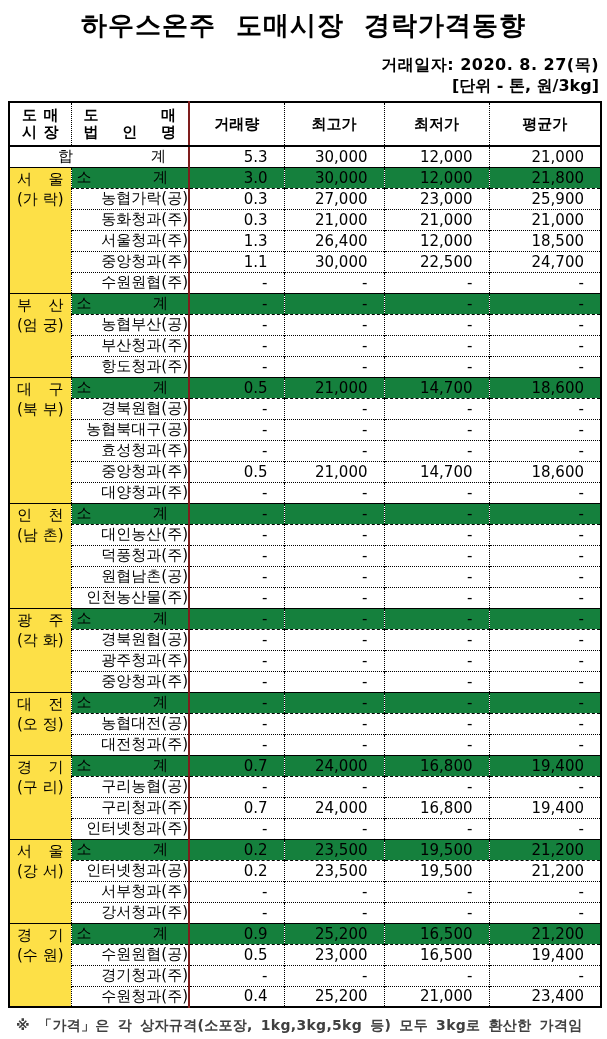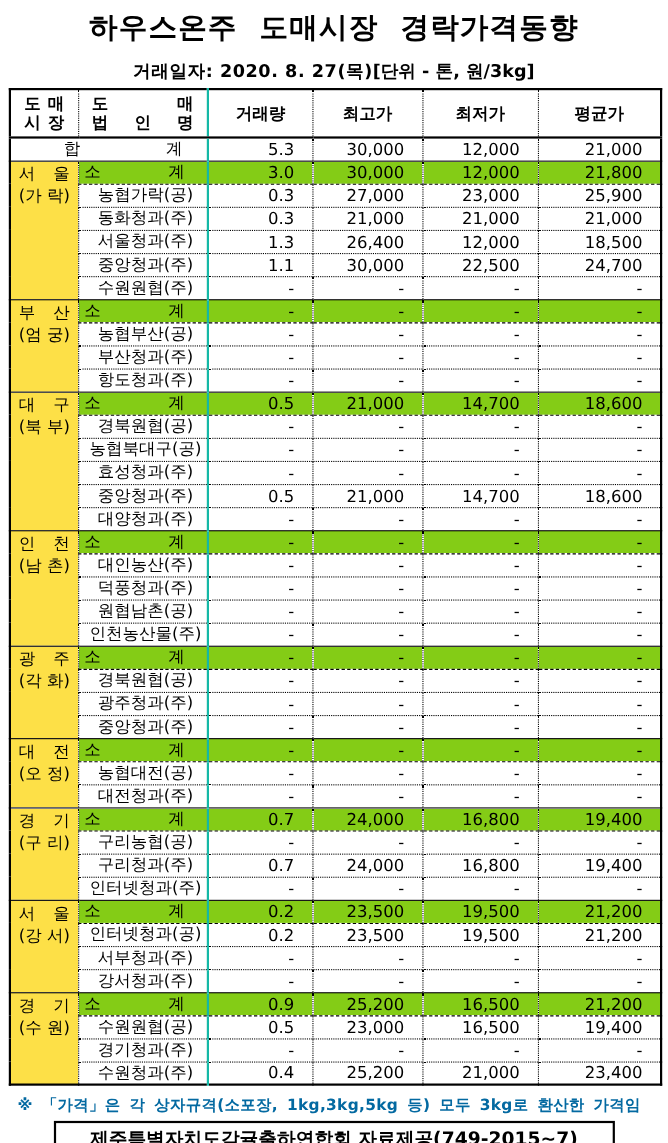--- a/index.html
+++ b/index.html
@@ -12,22 +12,23 @@
   .page { width: 607px; height: 1039px; position: relative; padding-top: 8px; }
 
   .title {
     text-align: center;
     font-size: 26px; font-weight: bold;
     letter-spacing: 1px; word-spacing: 10px;
     margin-bottom: 12px;
   }
 
   .meta-row {
-    display: flex; justify-content: center; align-items: flex-end;
+    display: flex; justify-content: flex-end; align-items: flex-end;
     padding: 0 8px 4px 8px;
+    flex-direction: column;
   }
   .meta-date { font-size: 16px; font-weight: bold; letter-spacing: 0.5px; }
   .meta-unit { font-size: 16px; font-weight: bold; }
 
   table.price-table {
     width: 592px; margin: 0 auto 0 8px;
     border-collapse: collapse;
     border: 2px solid #000;
     table-layout: fixed;
     font-size: 14px;
@@ -39,43 +40,43 @@
     border-bottom: 2px solid #000;
     padding: 4px;
   }
   .hdr-2line { line-height: 17px; padding: 0 8px; }
   .jst { text-align: justify; text-align-last: justify; }
 
   td { height: 21px; padding: 0; vertical-align: middle; overflow: hidden; white-space: nowrap; }
 
   
   .c-corp  { border-left: 1px dotted #000; }
-  .c-vol   { border-left: 2px solid #14b8a6; }
+  .c-vol   { border-left: 2px solid #7f1d1d; }
   .c-high, .c-low, .c-avg { border-left: 1px dotted #000; }
 
   
   tr.inner td       { border-top: 1px dotted #000; }
   tr.subtotal td    { border-bottom: 1px dashed #000; }
   tr.group-start td { border-top: 1.5px solid #000; }
 
-  tr.subtotal td:not(.market-cell) { background: #84cc16; margin-top: 29px; }
+  tr.subtotal td:not(.market-cell) { background: #15803d; margin-top: 29px; }
 
   .market-cell { vertical-align: top; padding-top: 1px; background: #fde047; }
   .mline { font-size: 15px; line-height: 20px; padding: 0 7px; text-align: justify; text-align-last: justify; }
 
-  .corp-name { font-size: 15px; padding-left: 5px; text-align: center; }
+  .corp-name { font-size: 15px; padding-left: 5px; text-align: right; }
   .subtotal-label { font-size: 15px; padding: 0 20px 0 5px; }
   .total-label { font-size: 15px; padding: 0 22px 0 48px; }
 
   .num { text-align: right; padding-right: 16px; font-size: 15px; }
 
   .footnote {
     margin: 9px 0 5px 0; padding-left: 16px;
     font-size: 14px; font-weight: bold;
-    color: #0369a1; letter-spacing: 0.3px; word-spacing: 3px;
+    color: #404040; letter-spacing: 0.3px; word-spacing: 3px;
     white-space: nowrap;
   }
   .source-box {
     width: 510px; margin: 0 auto;
     border: 2px solid #000;
     text-align: center;
     font-size: 17px; font-weight: bold;
     padding: 3px 0 4px 0;
   }
 </style>

